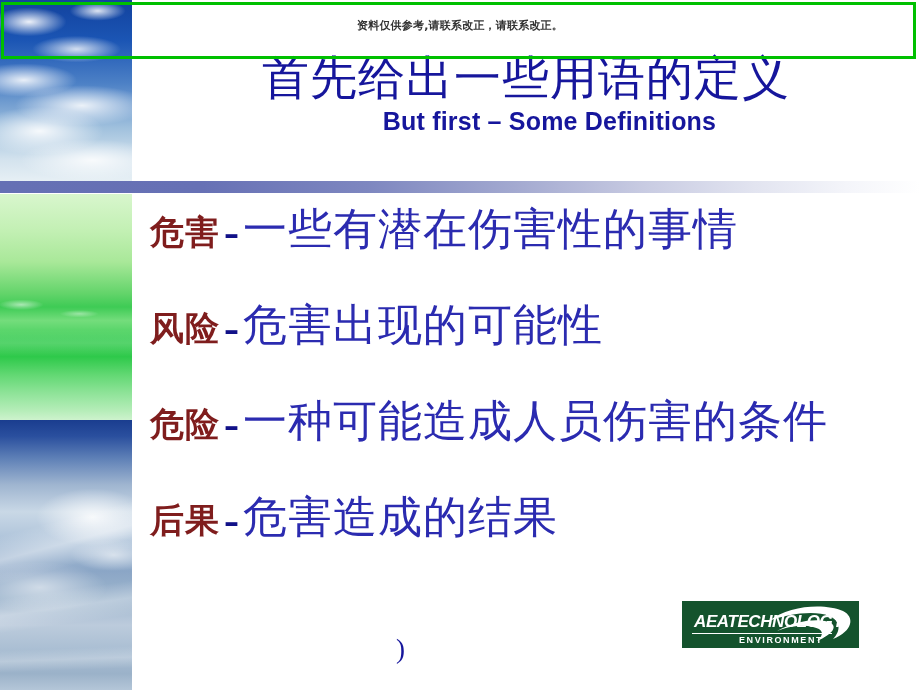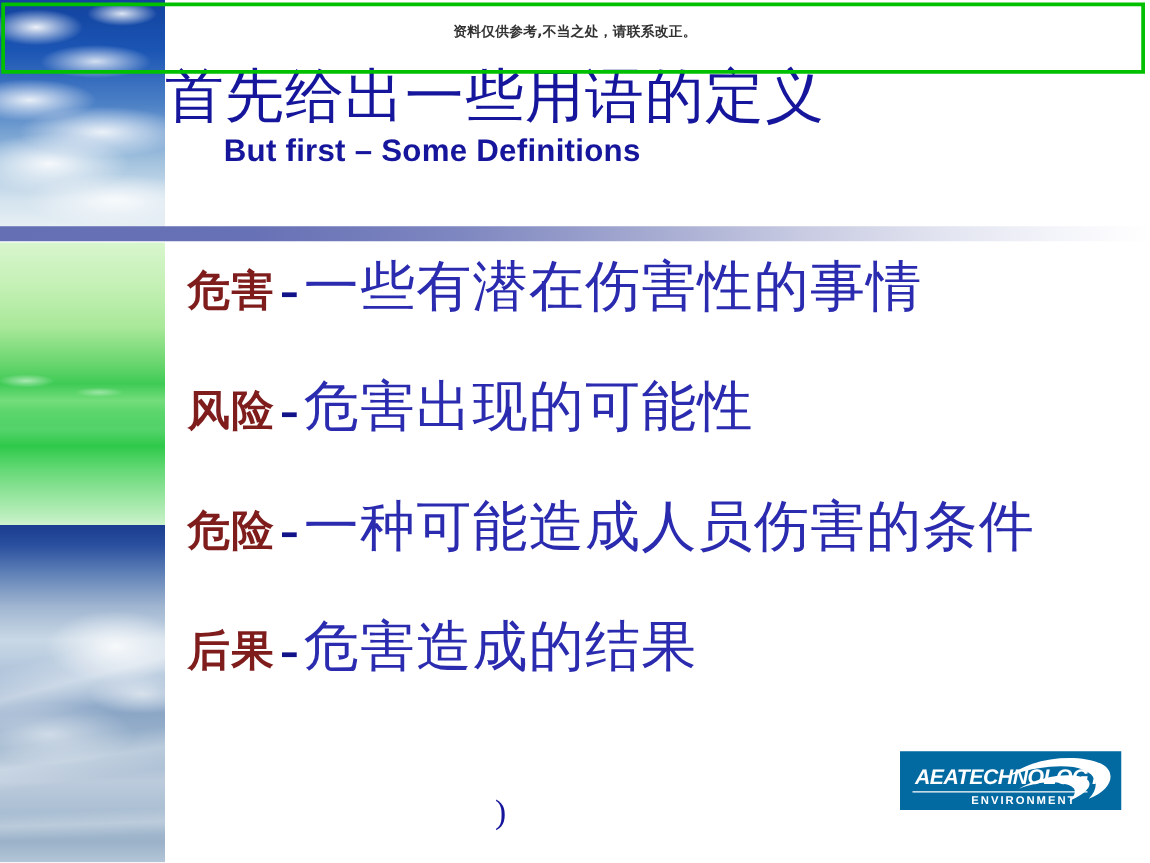--- a/index.html
+++ b/index.html
@@ -132,21 +132,21 @@
     color: #333333;
     letter-spacing: 0.2px;
   }
 
   
   .title-zone {
     position: absolute;
     left: 132px;
     top: 52px;
     width: 788px;
-    text-align: left;
+    text-align: center;
   }
   .title-cn {
     font-family: "DejaVu Sans", "Liberation Sans", sans-serif;
     font-size: 47px;
     line-height: 52px;
     color: #16169c;
     letter-spacing: 1px;
     white-space: nowrap;
   }
   .title-en {
@@ -214,25 +214,25 @@
     left: 396px;
     top: 634px;
     font-family: "Liberation Serif", "DejaVu Serif", serif;
     font-size: 27px;
     color: #16169c;
   }
 
   
   .logo {
     position: absolute;
-    left: 720px;
+    left: 682px;
     top: 601px;
     width: 177px;
     height: 47px;
-    background: #0369a1;
+    background: #14532d;
     overflow: hidden;
   }
   .logo-swoosh {
     position: absolute;
     right: 2px;
     top: 0;
     width: 90px;
     height: 47px;
   }
   .logo-word {
@@ -282,21 +282,21 @@
 
   <div class="divider"></div>
 
   <div class="title-zone">
     <div class="title-cn">首先给出一些用语的定义</div>
     <div class="title-en">But first – Some Definitions</div>
   </div>
 
   <div class="green-box"></div>
 
-  <div class="notice">资料仅供参考,不当之处，请联系改正。</div>
+  <div class="notice">资料仅供参考,请联系改正，请联系改正。</div>
 
   <div class="defs">
     <div class="def-line">
       <span class="def-term">危害</span><span class="def-dash">–</span><span class="def-desc">一些有潜在伤害性的事情</span>
     </div>
     <div class="def-line">
       <span class="def-term">风险</span><span class="def-dash">–</span><span class="def-desc">危害出现的可能性</span>
     </div>
     <div class="def-line">
       <span class="def-term">危险</span><span class="def-dash">–</span><span class="def-desc">一种可能造成人员伤害的条件</span>

